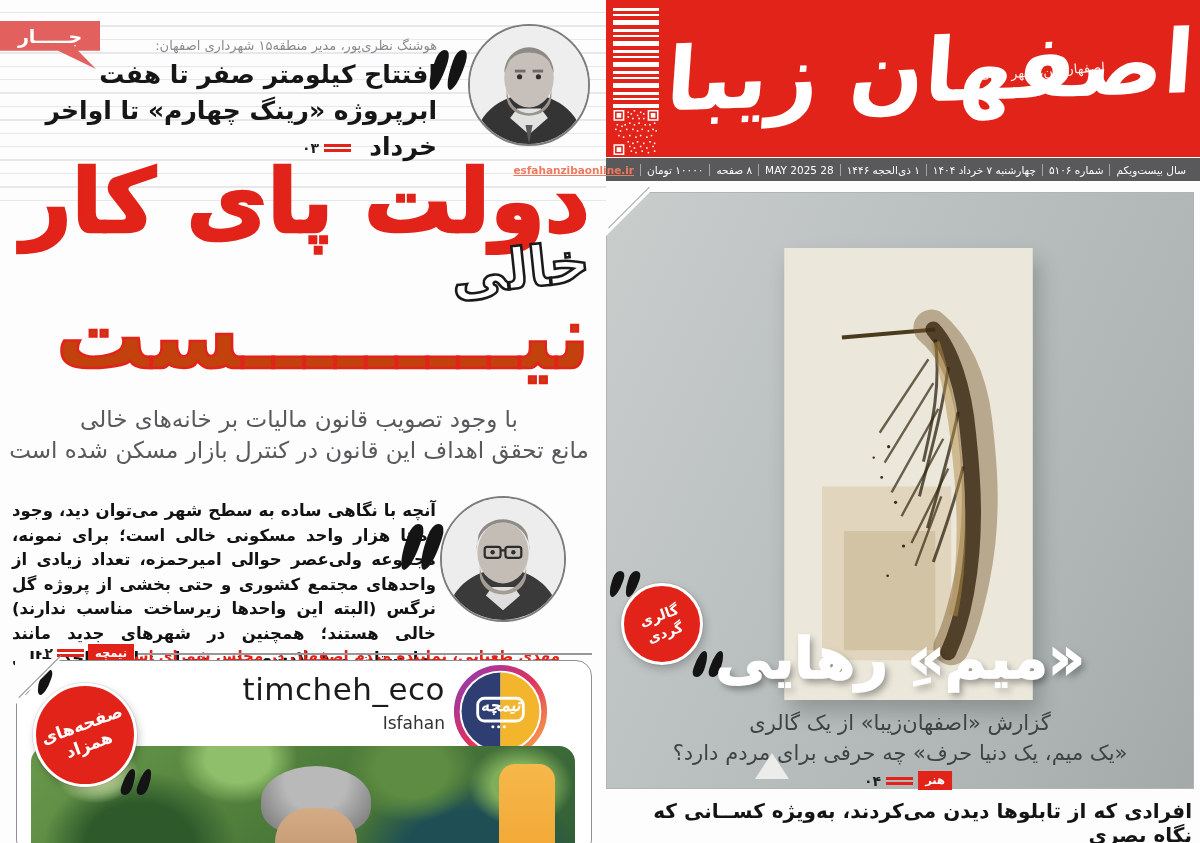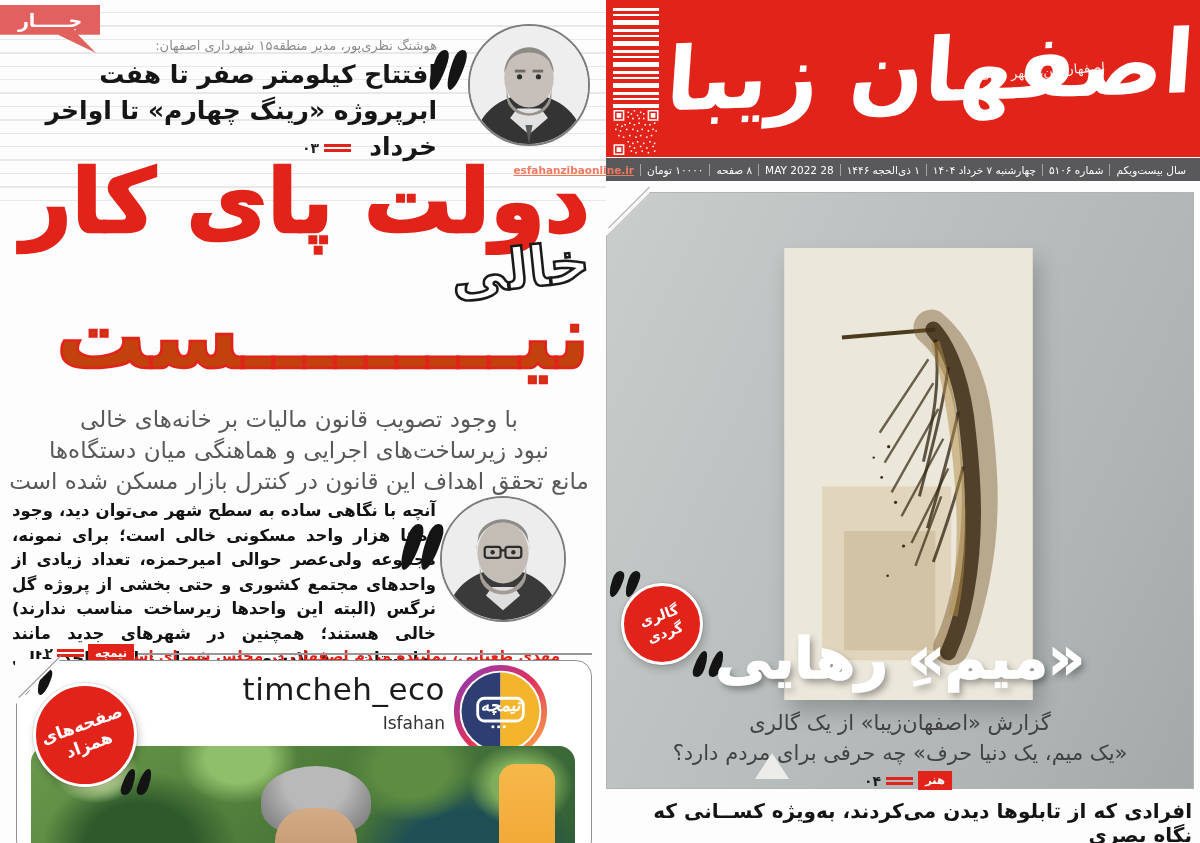--- a/index.html
+++ b/index.html
@@ -5,21 +5,21 @@
   * { margin:0; padding:0; box-sizing:border-box; }
   html,body { background:#e9e9e9; }
   body { font-family:"DejaVu Sans", sans-serif; }
   .page { position:relative; width:1200px; height:843px; margin:0 auto; background:#fdfdfd; overflow:hidden; }
 
   
   .ruled { position:absolute; left:0; top:0; width:606px; height:205px;
     background:repeating-linear-gradient(to bottom, transparent 0 12px, #e8e8eb 12px 13.4px); }
 
   
-  .jar { position:absolute; left:0; top:5px; width:100px; height:48px; background:#e2615e;
+  .jar { position:absolute; left:0; top:21px; width:100px; height:48px; background:#e2615e;
     clip-path:polygon(0 0,100% 0,100% 62%,78% 62%,96% 100%,58% 62%,0 62%); }
   .jar span { display:block; width:100%; text-align:center; line-height:30px; color:#fff;
     font-weight:bold; font-size:19px; letter-spacing:1px; }
 
   
   .dq { position:absolute; display:flex; gap:5px; }
   .dq b { display:block; background:#141414; border-radius:45% 45% 50% 50% / 28% 28% 60% 60%;
     transform:skewX(-13deg) rotate(6deg); }
   .dq.md b { width:13px; height:40px; }
   .dq.lg b { width:15px; height:46px; }
@@ -186,21 +186,20 @@
   <div class="lead-wrap">
     <div class="lead-l1">دولت پای کار</div>
     <div class="lead-l2">
       <span class="outline tilt">خالی</span>
     </div>
     <div class="lead-l3">نیـــــــــست</div>
   </div>
 
   <div class="deck">
     <div>با وجود تصویب قانون مالیات بر خانه‌های خالی</div>
-    <div>نبود زیرساخت‌های اجرایی و هماهنگی میان دستگاه‌ها</div>
     <div>مانع تحقق اهداف این قانون در کنترل بازار مسکن شده است</div>
   </div>
 
   <div class="q-text">آنچه با نگاهی ساده به سطح شهر می‌توان دید، وجود ده‌ها هزار واحد مسکونی خالی است؛ برای نمونه، مجموعه ولی‌عصر حوالی امیرحمزه، تعداد زیادی از واحدهای مجتمع کشوری و حتی بخشی از پروژه گل نرگس (البته این واحدها زیرساخت مناسب ندارند) خالی هستند؛ همچنین در شهرهای جدید مانند بهارستان و فولادشهر نیز شمار زیادی واحد خالی وجود دارد</div>
   <div class="dq lg" style="left:404px; top:524px;">
       <b></b>
       <b></b>
     </div>
   <div class="q-photo">
     <svg viewBox="0 0 100 100" width="122" height="122">
@@ -345,21 +344,21 @@
     </div>
     <div class="mast-title">اصفهان زیبا</div>
     <div class="mast-sub">اصفهان من، شهر زندگی</div>
   </div>
 
   <div class="infobar">
     <span>سال بیست‌ویکم</span>
     <span>شماره ۵۱۰۶</span>
     <span>چهارشنبه ۷ خرداد ۱۴۰۴</span>
     <span>۱ ذی‌الحجه ۱۴۴۶</span>
-    <span>28 MAY 2022</span>
+    <span>28 MAY 2025</span>
     <span>۸ صفحه</span>
     <span>۱۰۰۰۰ تومان</span>
     <span class="url">esfahanzibaonline.ir</span>
   </div>
 
   <div class="gal-card">
     <div class="artwork">
       <svg viewBox="0 0 250 455" width="249" height="452">
         <rect width="250" height="455" fill="#ece7db"></rect>
         <rect x="38" y="240" width="130" height="175" fill="#d9c9a4" opacity="0.55"></rect>

